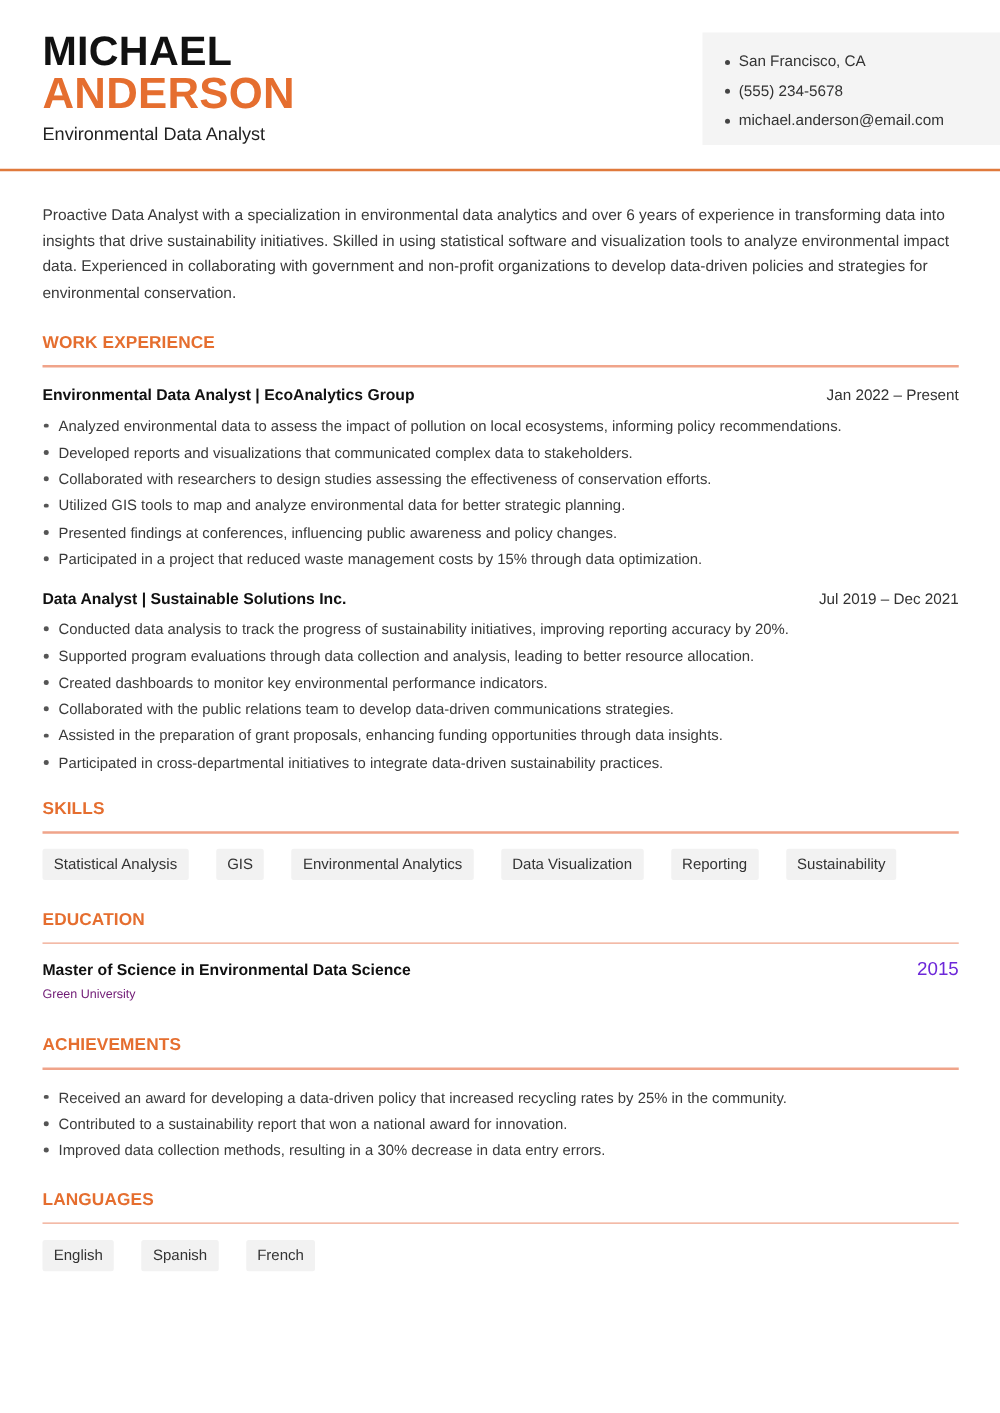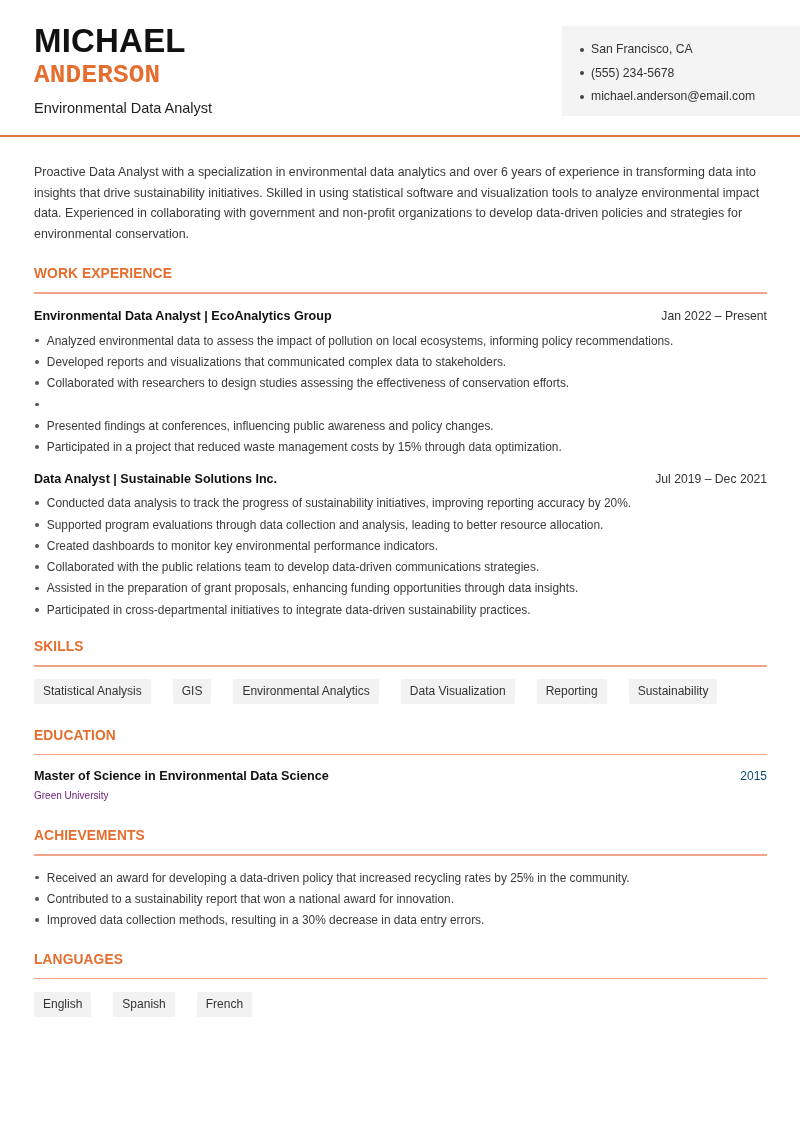--- a/index.html
+++ b/index.html
@@ -14,23 +14,22 @@
     position: absolute; left: 0; top: 0; width: 800px; height: 137px;
     border-bottom: 2px solid #e07a3c;
   }
   .name-first {
     position: absolute; left: 34px; top: 22px;
     font-size: 33px; font-weight: 700; color: #111111; letter-spacing: 0.2px;
     line-height: 38px;
   }
   .name-last {
     position: absolute; left: 34px; top: 56px;
-    font-size: 26px; font-weight: 700; color: #e56e2f; letter-spacing: 0.2px;
+    font-size: 35px; font-weight: 700; color: #e56e2f; letter-spacing: 0.2px;
     line-height: 38px;
-    font-family: Liberation Mono, monospace;
   }
   .job-title {
     position: absolute; left: 34px; top: 99px;
     font-size: 14.5px; color: #222222; line-height: 18px;
   }
   .contact-box {
     position: absolute; left: 562px; top: 26px; width: 238px; height: 90px;
     background: #f4f4f4;
     padding: 12px 0 0 18px;
     text-align: center;
@@ -67,21 +66,21 @@
   .tags { display: flex; gap: 22px; }
   .tag {
     background: #f2f2f2; font-size: 12px; color: #333333; padding: 0 9px;
     height: 25px; line-height: 25px; border-radius: 2px;
   }
   .edu-head {
     display: flex; justify-content: space-between; align-items: baseline;
     font-size: 12.6px; line-height: 18px; gap: 21px;
   }
   .edu-degree { font-weight: 700; color: #111111; }
-  .edu-year { font-size: 12px; color: #0c4a6e; margin-left: 39px; }
+  .edu-year { font-size: 15px; color: #6d28d9; margin-left: 39px; }
   .edu-school { font-size: 10px; color: #701a75; margin-top: 3px; line-height: 16px; }
 </style>
 </head>
 <body>
 
 <div class="header">
   <div class="name-first">MICHAEL</div>
   <div class="name-last">ANDERSON</div>
   <div class="job-title">Environmental Data Analyst</div>
   <div class="contact-box">
@@ -120,20 +119,21 @@
         <li>
             <span class="bullet"></span>
             <span>Developed reports and visualizations that communicated complex data to stakeholders.</span>
           </li>
         <li>
             <span class="bullet"></span>
             <span>Collaborated with researchers to design studies assessing the effectiveness of conservation efforts.</span>
           </li>
         <li>
             <span class="bullet"></span>
+            <span>Utilized GIS tools to map and analyze environmental data for better strategic planning.</span>
           </li>
         <li>
             <span class="bullet"></span>
             <span>Presented findings at conferences, influencing public awareness and policy changes.</span>
           </li>
         <li>
             <span class="bullet"></span>
             <span>Participated in a project that reduced waste management costs by 15% through data optimization.</span>
           </li>
       </ul>

